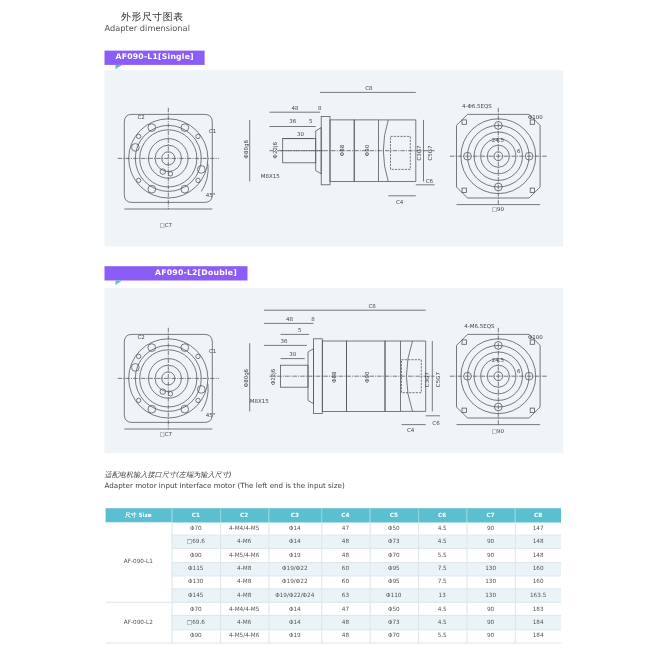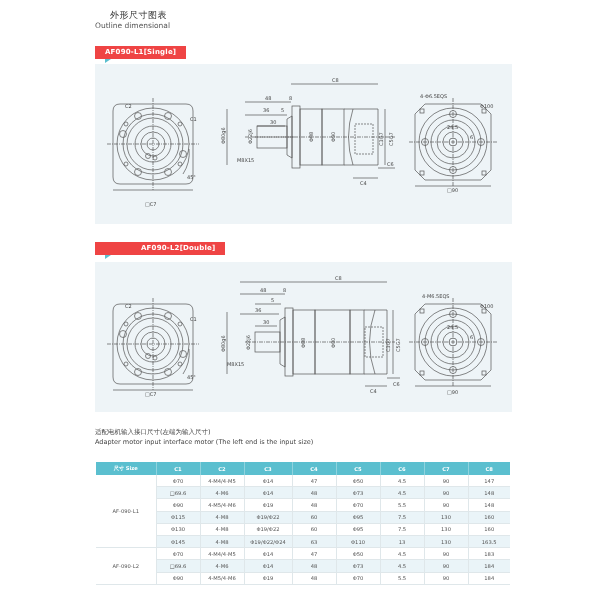--- a/index.html
+++ b/index.html
@@ -1,37 +1,37 @@
 <!DOCTYPE html>
 <html><head>
 <meta charset="utf-8">
 <style>
   html,body{margin:0;padding:0;background:#ffffff;}
   body{width:600px;height:600px;position:relative;overflow:hidden;font-family:"DejaVu Sans","Liberation Sans",sans-serif;color:#444;}
   .title-cn{position:absolute;left:110px;top:9px;font-size:9px;color:#333;letter-spacing:0.5px;}
   .title-en{position:absolute;left:95px;top:21px;font-size:7.5px;color:#555;}
-  .tab{position:absolute;left:95px;height:13px;padding:0 10px;background:#ef4444;color:#fff;font-size:7px;font-weight:bold;line-height:13px;letter-spacing:0.2px;}
+  .tab{position:absolute;left:95px;height:13px;padding:0 10px;background:#8b5cf6;color:#fff;font-size:7px;font-weight:bold;line-height:13px;letter-spacing:0.2px;}
   .tab:after{content:"";position:absolute;left:10px;bottom:-4px;border-left:0 solid transparent;border-right:6px solid transparent;border-top:4px solid #5bbfcf;}
   .panel{position:absolute;left:95px;width:417px;background:#eef4f7;}
   .panel svg{position:absolute;left:0;top:0;}
   .lbl{font-family:"DejaVu Sans",sans-serif;font-size:5px;fill:#444;}
-  .sect-cn{position:absolute;left:95px;top:428px;font-size:6.5px;color:#444;}
+  .sect-cn{position:absolute;left:95px;top:428px;font-size:6.5px;color:#444;font-style:italic;}
   .sect-en{position:absolute;left:95px;top:438px;font-size:6.5px;color:#444;}
   table{position:absolute;left:96px;top:462px;width:414px;border-collapse:collapse;font-size:5.2px;color:#555;text-align:center;}
   th{background:#5bbfcf;color:#fff;font-weight:bold;height:13px;padding:0;border-right:1px solid #8fd3de;}
   td{height:11.2px;padding:0;border-bottom:1px solid #dfe7ea;border-right:1px solid #dfe7ea;}
   tr.alt td.v{background:#eaf4f8;}
   td.model{background:#fff;border-right:1px solid #dfe7ea;}
   th:last-child,td:last-child{border-right:none;}
 </style>
 </head>
 <body>
 
 <div class="title-cn">外形尺寸图表</div>
-<div class="title-en">Outline dimensional</div>
+<div class="title-en">Adapter dimensional</div>
 
 <div class="tab" style="top:46px;">AF090-L1[Single]</div>
 <div class="panel" style="top:64px;height:160px;">
   <svg width="417" height="160">
     <g stroke="#555" fill="none" stroke-width="0.7">
 
       <g transform="translate(58,80)">
         <path d="M-40,-33 Q-40,-40 -33,-40 L33,-40 Q40,-40 40,-33 L40,33 Q40,40 33,40 L-33,40 Q-40,40 -40,33 Z"></path>
         <circle r="36"></circle>
           <circle r="30"></circle>

